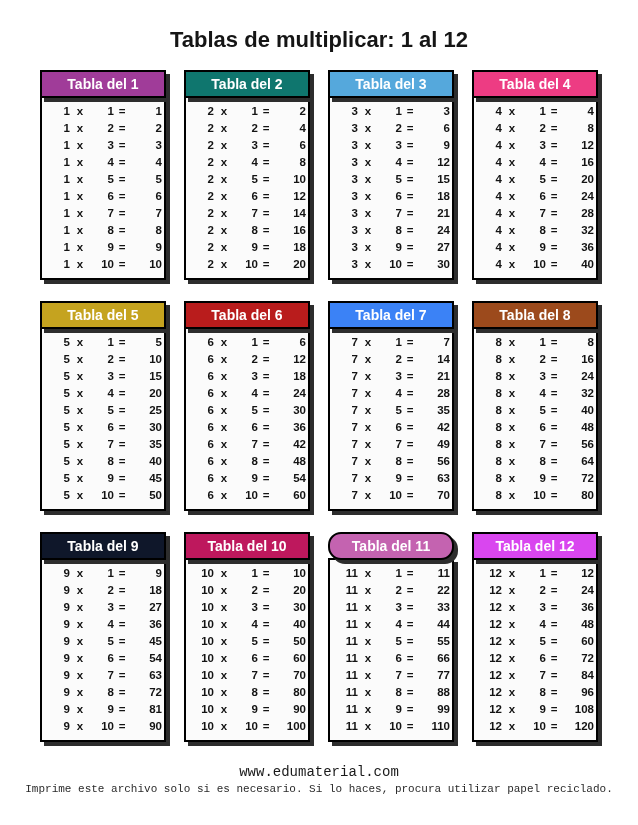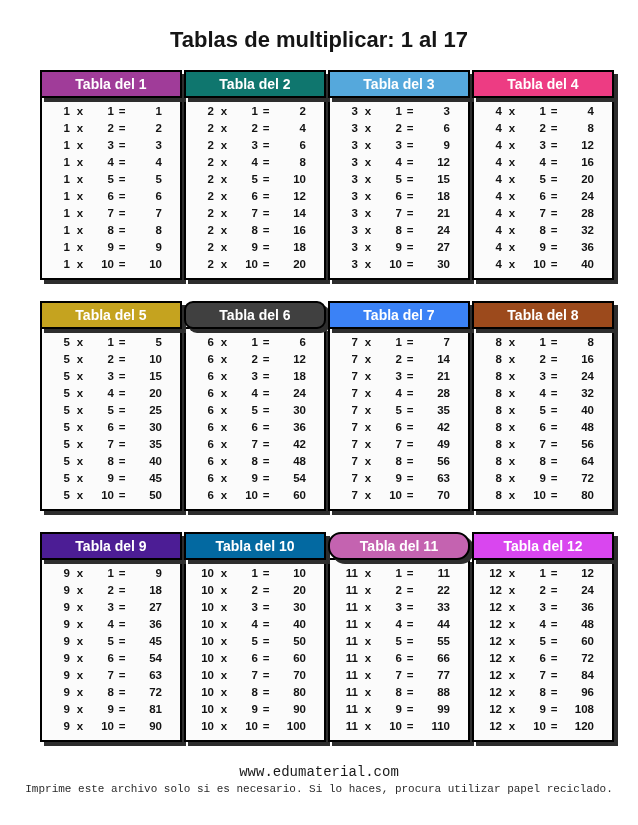--- a/index.html
+++ b/index.html
@@ -20,21 +20,21 @@
     color: #151515;
   }
   .grid {
     display: grid;
     grid-template-columns: repeat(4, 126px);
     column-gap: 18px;
     row-gap: 21px;
     justify-content: center;
     margin-top: 17px;
   }
-  .card { width: 142px; }
+  .card { width: 126px; }
   .card-header {
     position: relative; z-index: 2;
     border: 2px solid #000;
     box-shadow: 4px 4px 0 #2d2d2d;
     color: #fff;
     font-weight: 700;
     font-size: 14px;
     text-align: center;
     padding: 4px 0;
   }
@@ -59,21 +59,21 @@
   .cell-op  { text-align: center; }
   .footer { text-align: center; margin-top: 22px; font-family: Liberation Mono, monospace; }
   .footer-site { font-size: 14px; color: #1a1a1a; }
   .footer-note { font-size: 11px; color: #2a2a2a; margin-top: 3px; }
 </style>
 </head>
 <body>
 
 <div class="page">
 
-  <h1 class="title">Tablas de multiplicar: 1 al 17</h1>
+  <h1 class="title">Tablas de multiplicar: 1 al 12</h1>
 
   <main class="grid">
   <div class="card">
     <div class="card-header" style="background: rgb(160, 60, 153);">
       <span>Tabla del 1</span>
     </div>
     <div class="card-body">
   <div class="eq-row">
     <span class="cell-num">1</span>
     <span class="cell-op">x</span>
@@ -498,21 +498,21 @@
     <span class="cell-num">5</span>
     <span class="cell-op">x</span>
     <span class="cell-num">10</span>
     <span class="cell-op">=</span>
     <span class="cell-num">50</span>
   </div>
 </div>
   </div>
 
   <div class="card">
-    <div class="card-header" style="background: #404040; border-radius: 9px;">
+    <div class="card-header" style="background: #b91c1c;">
       <span>Tabla del 6</span>
     </div>
     <div class="card-body">
   <div class="eq-row">
     <span class="cell-num">6</span>
     <span class="cell-op">x</span>
     <span class="cell-num">1</span>
     <span class="cell-op">=</span>
     <span class="cell-num">6</span>
   </div>
@@ -759,21 +759,21 @@
     <span class="cell-num">8</span>
     <span class="cell-op">x</span>
     <span class="cell-num">10</span>
     <span class="cell-op">=</span>
     <span class="cell-num">80</span>
   </div>
 </div>
   </div>
 
   <div class="card">
-    <div class="card-header" style="background: #4c1d95;">
+    <div class="card-header" style="background: #0f172a;">
       <span>Tabla del 9</span>
     </div>
     <div class="card-body">
   <div class="eq-row">
     <span class="cell-num">9</span>
     <span class="cell-op">x</span>
     <span class="cell-num">1</span>
     <span class="cell-op">=</span>
     <span class="cell-num">9</span>
   </div>
@@ -846,21 +846,21 @@
     <span class="cell-num">9</span>
     <span class="cell-op">x</span>
     <span class="cell-num">10</span>
     <span class="cell-op">=</span>
     <span class="cell-num">90</span>
   </div>
 </div>
   </div>
 
   <div class="card">
-    <div class="card-header" style="background: #0369a1;">
+    <div class="card-header" style="background: #be185d;">
       <span>Tabla del 10</span>
     </div>
     <div class="card-body">
   <div class="eq-row">
     <span class="cell-num">10</span>
     <span class="cell-op">x</span>
     <span class="cell-num">1</span>
     <span class="cell-op">=</span>
     <span class="cell-num">10</span>
   </div>

